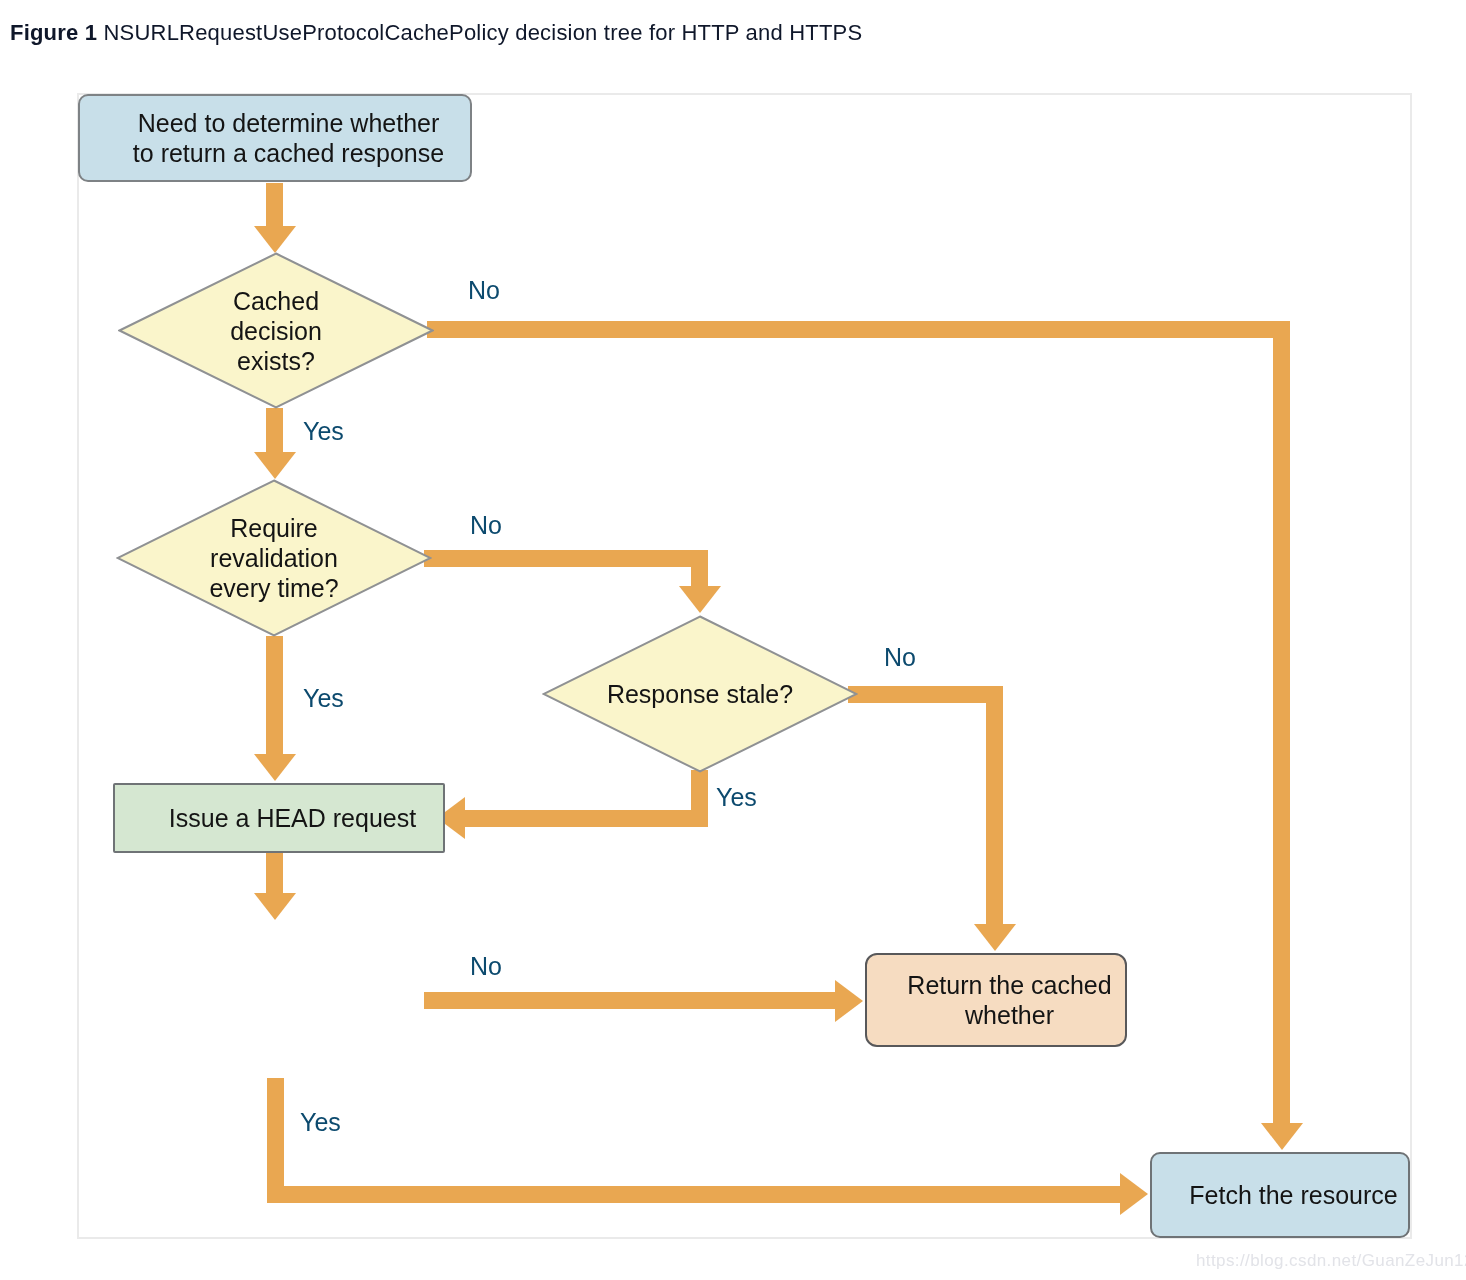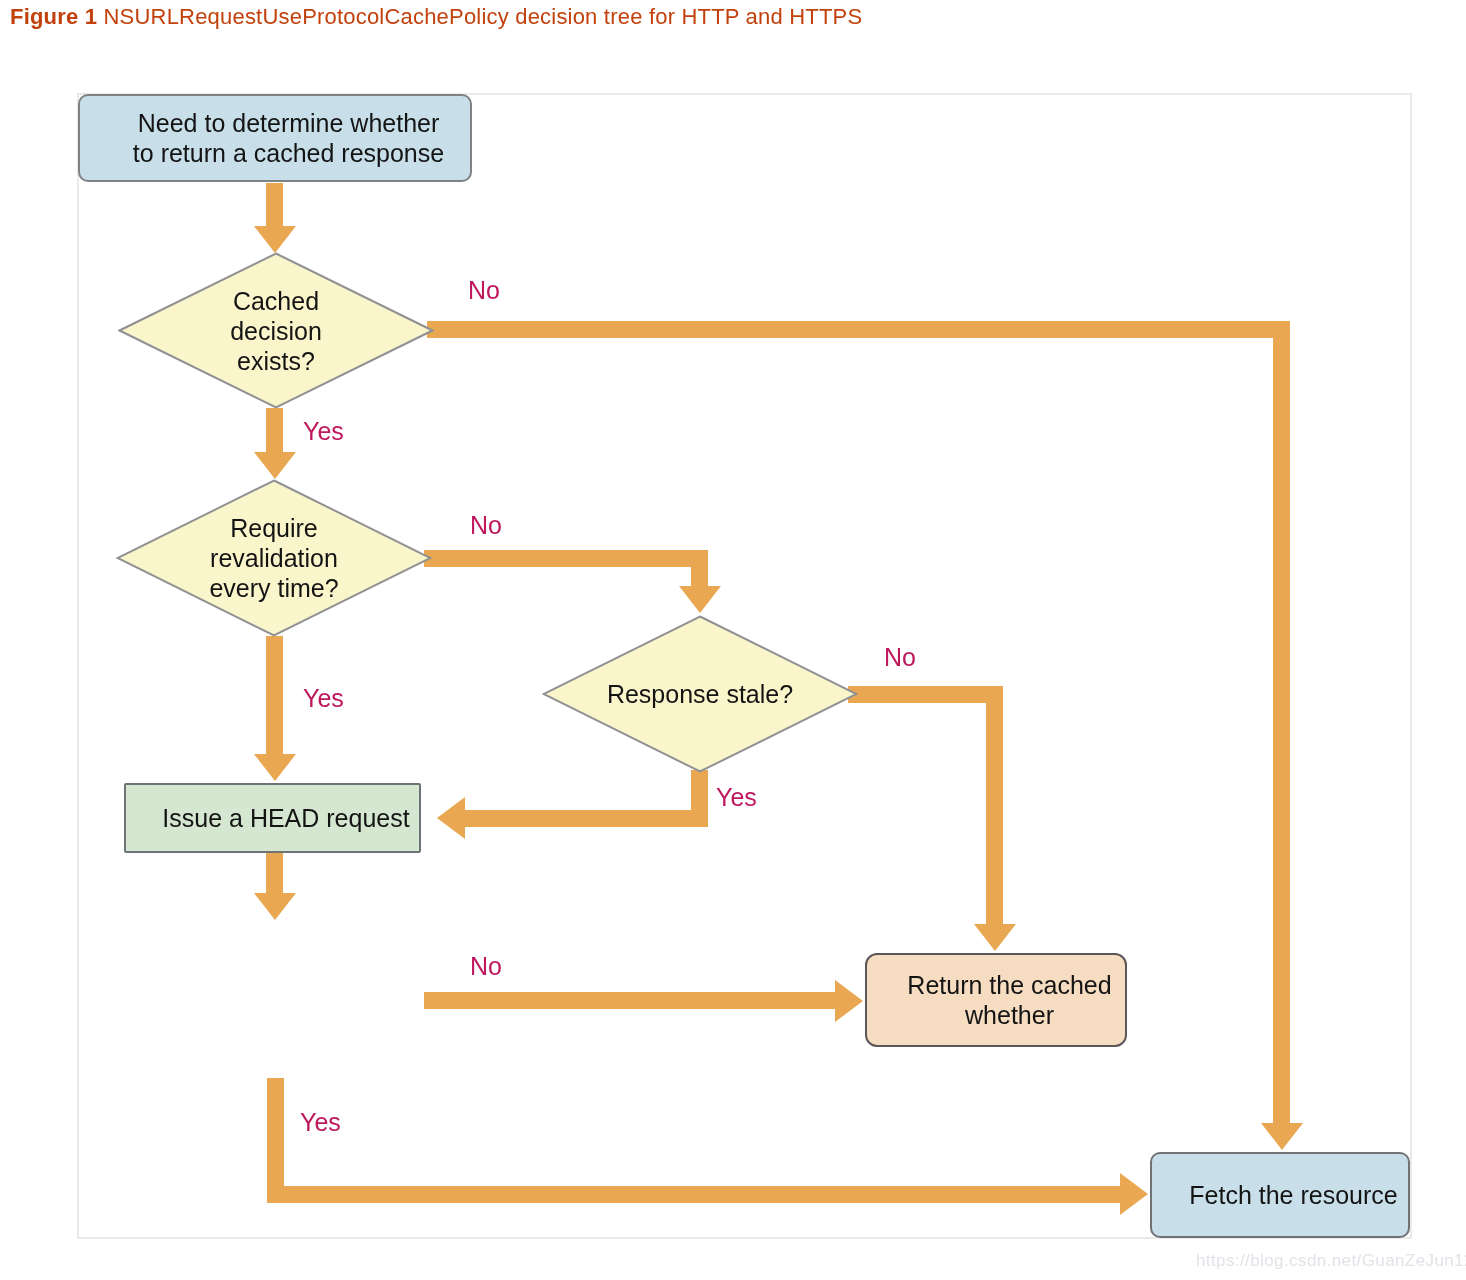--- a/index.html
+++ b/index.html
@@ -1,40 +1,40 @@
 <!DOCTYPE html>
 <html><head>
 <meta charset="utf-8">
 <style>
   html,body{margin:0;padding:0;background:#ffffff;}
   .canvas{
     position:relative;width:1466px;height:1280px;background:#ffffff;overflow:hidden;
     font-family:"Liberation Sans","DejaVu Sans",sans-serif;
   }
   .fig-title{
-    position:absolute;left:10px;top:4px;font-size:22px;color:#c2410c;
+    position:absolute;left:10px;top:20px;font-size:22px;color:#0f172a;
     letter-spacing:.2px;white-space:nowrap;
   }
   .fig-title-prefix{font-weight:700;}
   .flow-frame{
     position:absolute;left:77px;top:93px;width:1335px;height:1146px;
     border:2px solid #eaeaea;box-sizing:border-box;background:#ffffff;
   }
   
   .bar{position:absolute;background:#e9a751;}
   .head-down{position:absolute;width:0;height:0;
     border-left:21px solid transparent;border-right:21px solid transparent;
     border-top:27px solid #e9a751;}
   .head-right{position:absolute;width:0;height:0;
     border-top:21px solid transparent;border-bottom:21px solid transparent;
     border-left:28px solid #e9a751;}
   .head-left{position:absolute;width:0;height:0;
     border-top:21px solid transparent;border-bottom:21px solid transparent;
     border-right:28px solid #e9a751;}
-  .edge-label{position:absolute;font-size:25px;color:#be185d;white-space:nowrap;}
+  .edge-label{position:absolute;font-size:25px;color:#0c4a6e;white-space:nowrap;}
   
   .node{
     position:absolute;box-sizing:border-box;display:flex;align-items:center;justify-content:center;
     text-align:center;font-size:25px;color:#141414;line-height:1.22;white-space:pre-line;padding-left:27px;
   }
   .node-blue{background:#c8dfe9;border:2px solid #7e8285;border-radius:10px;}
   .node-green{background:#d5e7d1;border:2px solid #6f7376;border-radius:2px;}
   .node-peach{background:#f6dcc1;border:2px solid #58585a;border-radius:12px;}
   .diamond{position:absolute;}
   .diamond svg{display:block;}
@@ -145,21 +145,21 @@
 every time?</div>
   </div>
 
   <div class="diamond" style="left:542px;top:615px;width:316px;height:158px">
     <svg width="316" height="158" viewBox="0 0 316 158">
       <polygon points="158,1.5 314.5,79 158,156.5 1.5,79"></polygon>
     </svg>
     <div class="node-label">Response stale?</div>
   </div>
 
-  <div class="node node-green" style="left:124px;top:783px;width:297px;height:70px">
+  <div class="node node-green" style="left:113px;top:783px;width:332px;height:70px">
     <span class="node-label">Issue a HEAD request</span>
   </div>
 
 
   <div class="node node-peach" style="left:865px;top:953px;width:262px;height:94px">
     <span class="node-label">Return the cached
 whether</span>
   </div>
 
   <div class="node node-blue" style="left:1150px;top:1152px;width:260px;height:86px;border-color:#6f7376">

